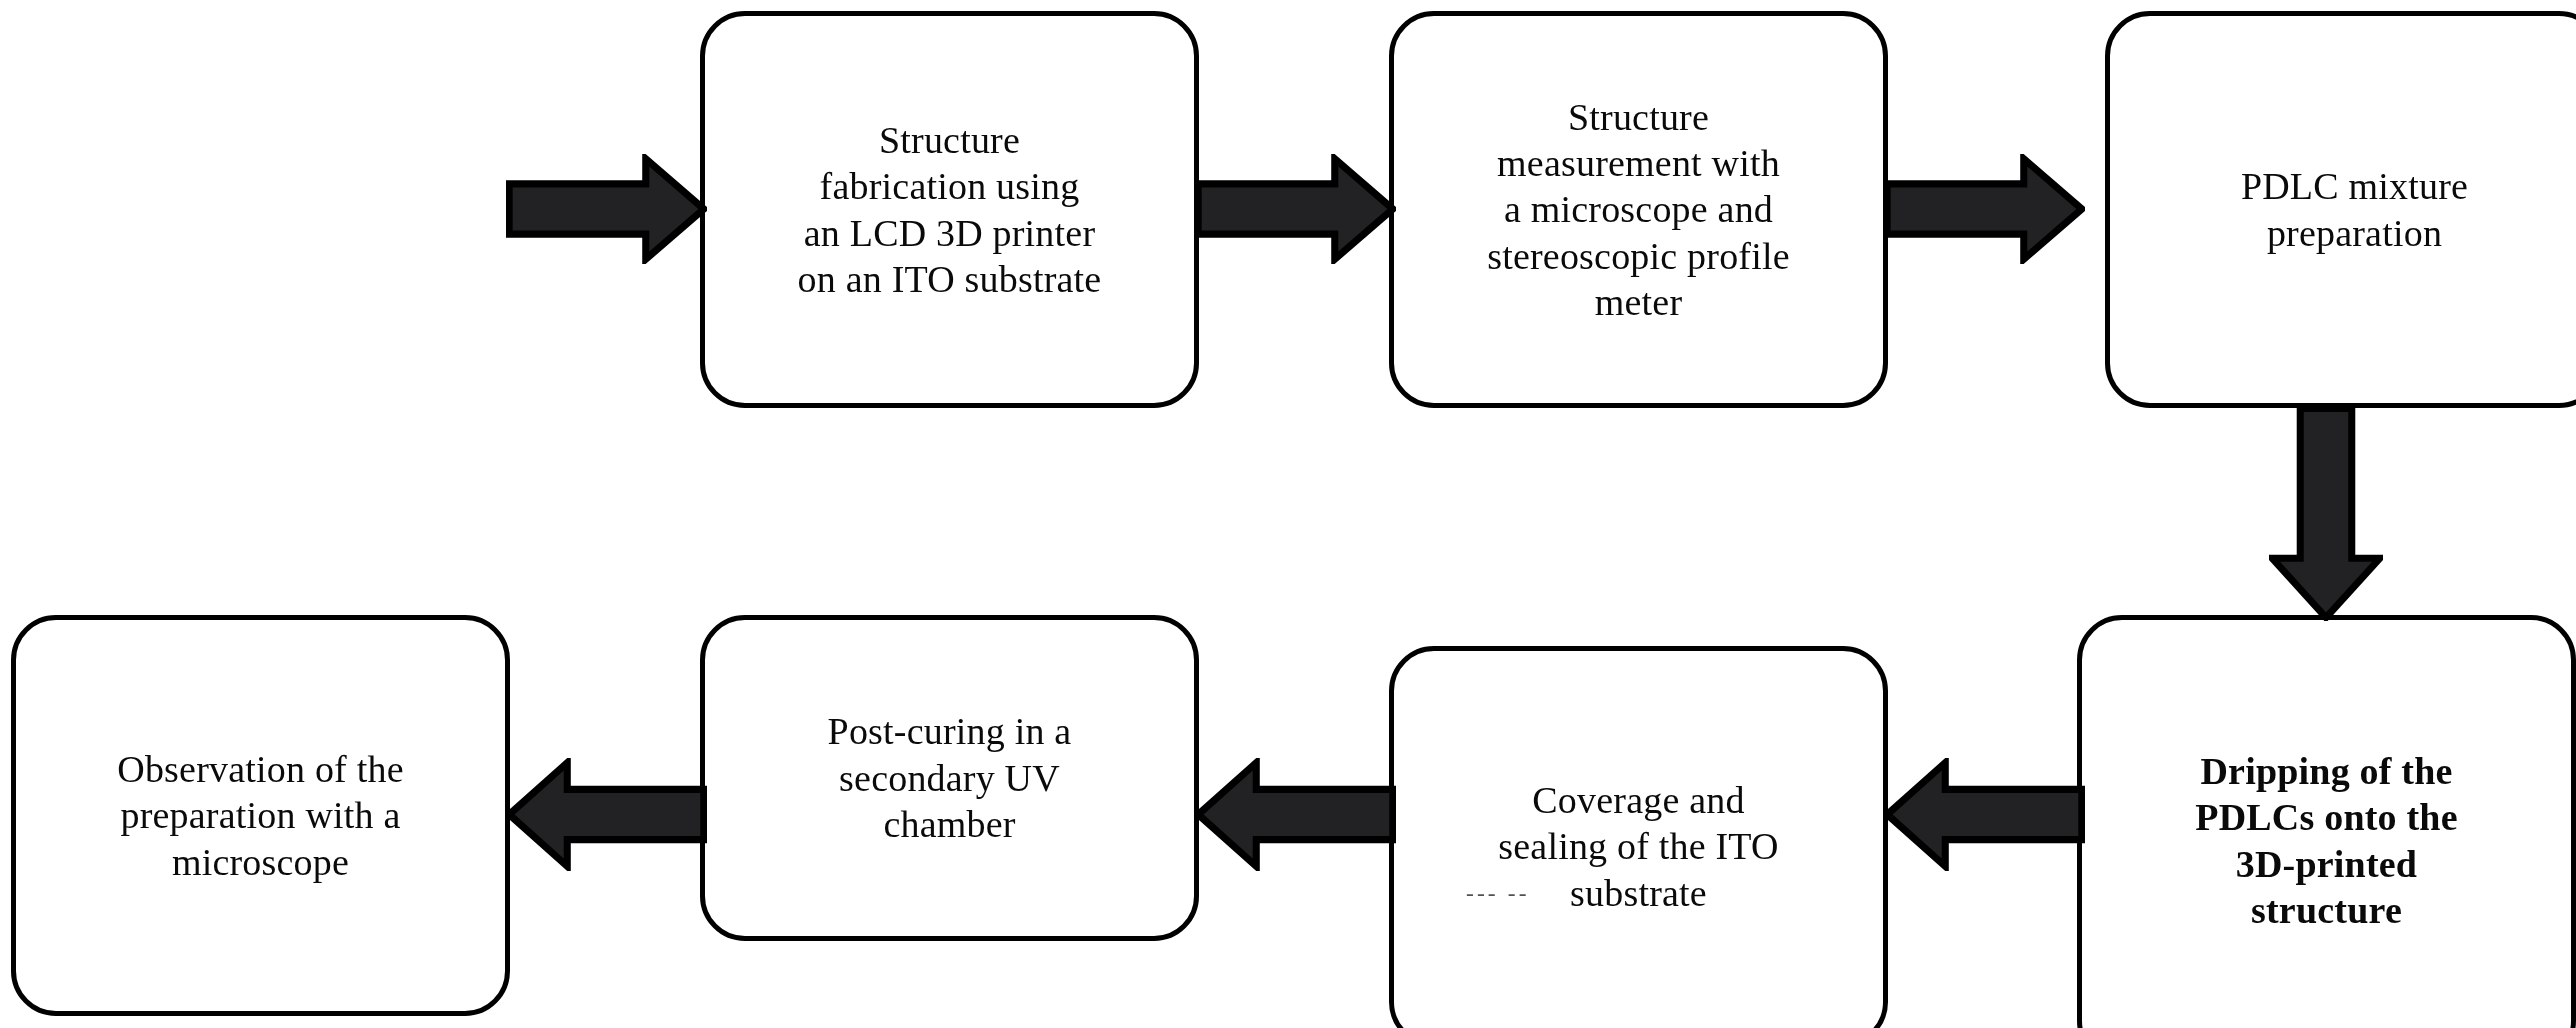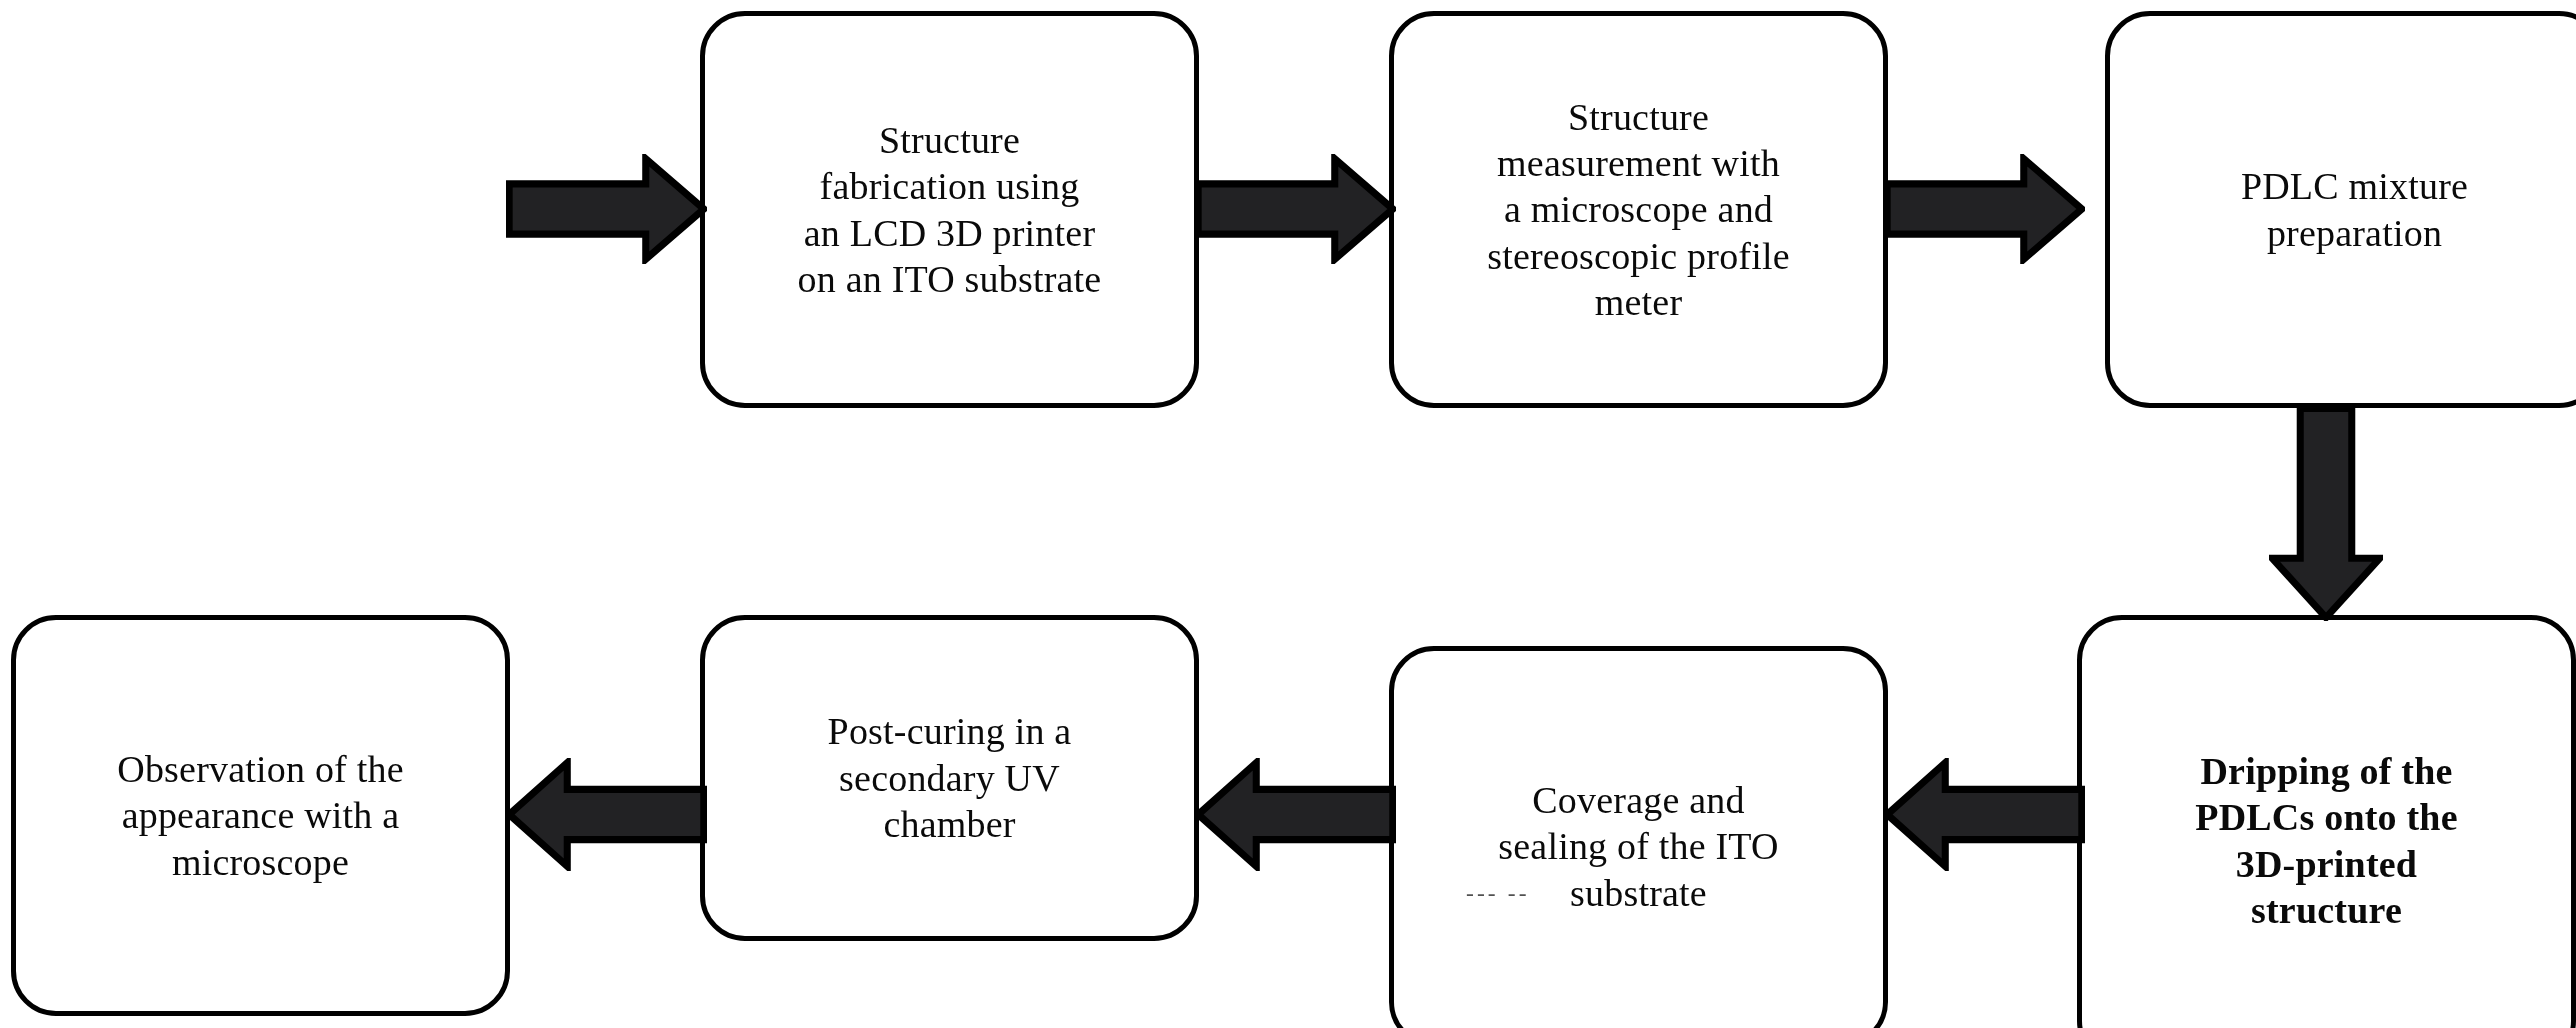--- a/index.html
+++ b/index.html
@@ -88,21 +88,21 @@
   </div>
 
   <div class="node" style="left:700px; top:615px; width:499px; height:326px;">
     <span class="node-label">Post-curing in a
 secondary UV
 chamber</span>
   </div>
 
   <div class="node" style="left:11px; top:615px; width:499px; height:401px;">
     <span class="node-label">Observation of the
-appearance with a
+preparation with a
 microscope</span>
   </div>
 
   <div class="ghost-marks" style="left:1466px; top:880px;">--- --</div>
 
   <div class="arrow" style="left:506px; top:154px; width:201px; height:110px;">
     <svg width="201" height="110" viewBox="0 0 256 140">
       <path d="M4,38 L178,38 L178,6 L252,70 L178,134 L178,102 L4,102 Z" fill="#222224" stroke="#000000" stroke-width="9" stroke-linejoin="miter"></path>
     </svg>
   </div>

